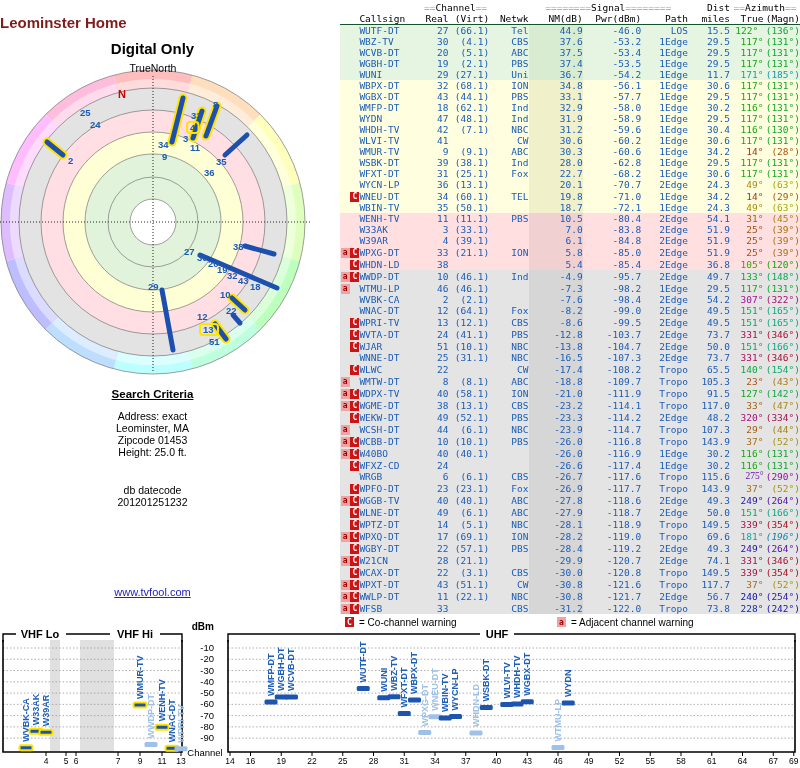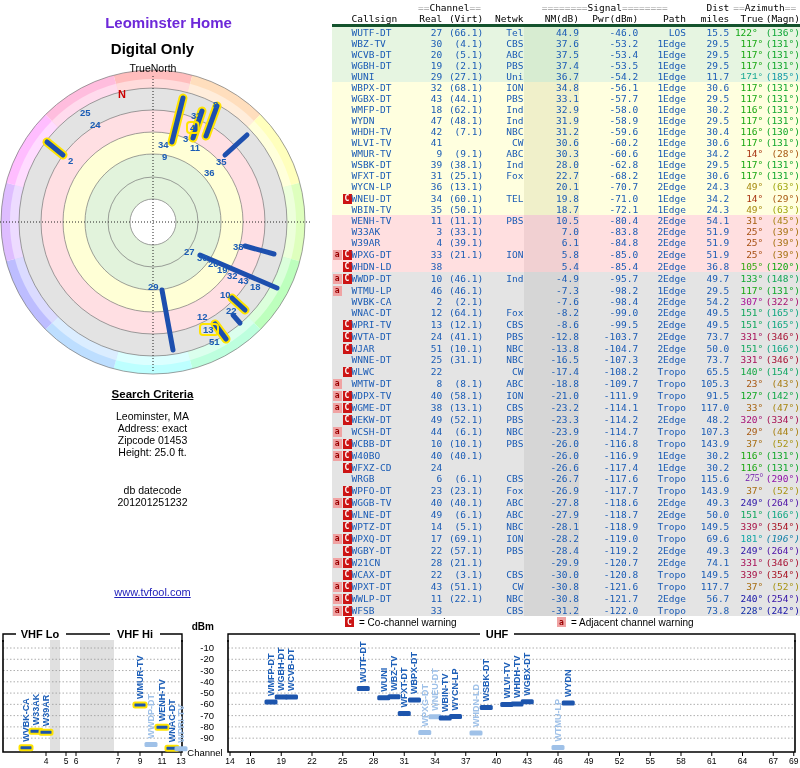--- a/index.html
+++ b/index.html
@@ -1,34 +1,34 @@
 <!DOCTYPE html>
 <html><head>
 <meta charset="utf-8">
 <style>
   html,body{margin:0;padding:0;}
   body{width:800px;height:768px;position:relative;background:#fff;
        font-family:"Liberation Sans","DejaVu Sans",sans-serif;overflow:hidden;}
   .abs{position:absolute;}
   
-  #radar-title1{top:14px;left:16px;width:305px;text-align:center;font-size:15px;font-weight:bold;color:#6d28d9;}
+  #radar-title1{top:14px;left:0;width:305px;font-size:15px;font-weight:bold;color:#7f1d1d;}
   #radar-title2{top:40px;left:0;width:305px;text-align:center;font-size:15px;font-weight:bold;color:#000;}
   #radar-wrap{top:62px;left:0;width:312px;height:320px;}
   #search-block{top:388px;left:0;width:305px;text-align:center;color:#000;}
   #search-heading{font-size:11.5px;font-weight:bold;text-decoration:underline;margin-bottom:10px;}
   .crit-line{font-size:10.5px;line-height:12px;}
   #datecode-block{margin-top:26px;}
   #site-link-wrap{top:582px;left:0;width:305px;text-align:center;}
   #site-link{font-size:11px;color:#2222bb;text-decoration:underline;cursor:pointer;}
   
-  #table-wrap{top:2px;left:290px;padding-left:42px;}
+  #table-wrap{top:2px;left:298px;padding-left:42px;}
   #tvtable{border-collapse:collapse;table-layout:fixed;font-family:"DejaVu Sans Mono","Liberation Mono",monospace;font-size:9.5px;color:#1b5cb5;}
   #tvtable td,#tvtable th{padding:0;height:11px;line-height:11px;white-space:nowrap;font-weight:normal;}
   #tvtable th{color:#000;}
-  #tvtable .hdrline th{border-bottom:3px solid #14532d;}
+  #tvtable .hdrline th{border-bottom:1px solid #14532d;}
   .hmark{color:#9a9a9a;}
   td.r{text-align:right;padding-right:2px;}
   td.l{text-align:left;}
   th.r{text-align:right;padding-right:2px;}
   th.l{text-align:left;}
   th.c{text-align:center;}
   tr.green{background:#e6f5e1;} tr.green td.nm{background:#d7ecd1;}
   tr.yellow{background:#ffffdf;} tr.yellow td.nm{background:#f0f0ca;}
   tr.pink{background:#ffdfe0;} tr.pink td.nm{background:#f1d0d2;}
   tr.gray{background:#e4e4e4;} tr.gray td.nm{background:#d6d6d6;}
@@ -132,22 +132,22 @@
       <rect x="200" y="262" width="18" height="11" rx="3" fill="none" stroke="#ffe400" stroke-width="2"></rect>
       <text x="203" y="271" font-size="9.5" font-weight="bold" fill="#1b5cb5" font-family="Liberation Sans,sans-serif">13</text>
       <text x="209" y="283" font-size="9.5" font-weight="bold" fill="#1b5cb5" font-family="Liberation Sans,sans-serif">51</text>
       <text x="148" y="228" font-size="9.5" font-weight="bold" fill="#1b5cb5" font-family="Liberation Sans,sans-serif">29</text>
     </svg>
 </div>
 
 <div class="abs" id="search-block">
   <div id="search-heading">Search Criteria</div>
   <div id="search-lines">
+      <div class="crit-line">Address: exact</div>
       <div class="crit-line">Leominster, MA</div>
-      <div class="crit-line">Address: exact</div>
       <div class="crit-line">Zipcode 01453</div>
       <div class="crit-line">Height: 25.0 ft.</div>
     </div>
   <div id="datecode-block">
       <div class="crit-line">db datecode</div>
       <div class="crit-line">201201251232</div>
     </div>
 </div>
 
 <div class="abs" id="site-link-wrap">
@@ -254,21 +254,21 @@
           <td class="warn"></td>
           <td class="warn"></td>
           <td class="l">WUNI</td>
           <td class="r">29</td>
           <td class="r">(27.1)</td>
           <td class="r">Uni</td>
           <td class="r nm">36.7</td>
           <td class="r">-54.2</td>
           <td class="r">1Edge</td>
           <td class="r">11.7</td>
-          <td class="r" style="color: rgb(17, 167, 144); font-family: Liberation Mono, monospace;">171°</td>
+          <td class="r" style="color: rgb(17, 167, 144);">171°</td>
           <td class="r" style="color: rgb(17, 155, 167);">(185°)</td>
         </tr>
         <tr class="yellow">
           <td class="warn"></td>
           <td class="warn"></td>
           <td class="l">WBPX-DT</td>
           <td class="r">32</td>
           <td class="r">(68.1)</td>
           <td class="r">ION</td>
           <td class="r nm">34.8</td>

